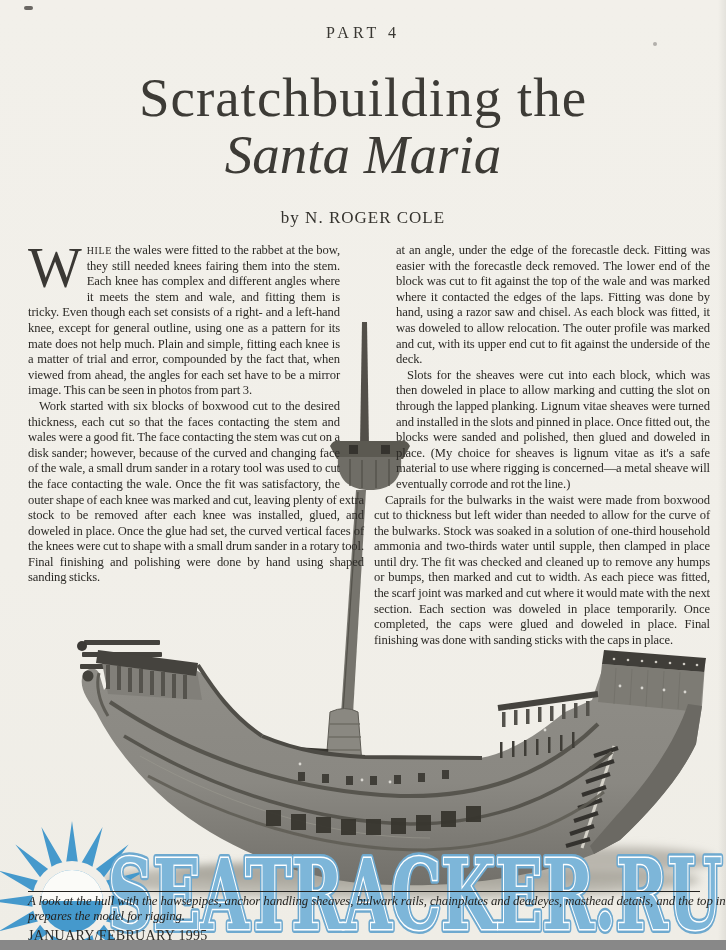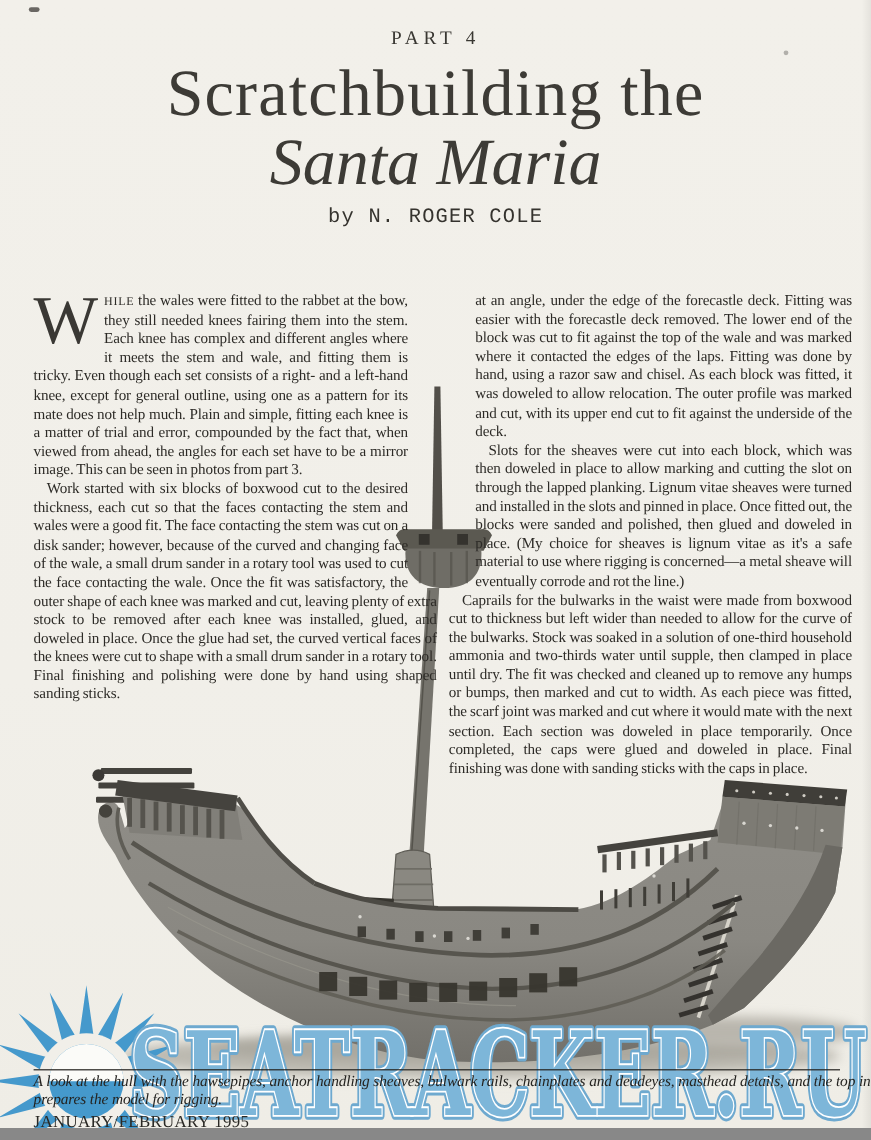--- a/index.html
+++ b/index.html
@@ -10,23 +10,23 @@
   }
   .page::after{ content:""; position:absolute; top:0; right:0; width:8px; height:100%;
     background:linear-gradient(90deg, rgba(0,0,0,0) 0%, rgba(0,0,0,0.06) 100%); pointer-events:none;}
   .speck{ position:absolute; background:#3c3a36; border-radius:2px; opacity:.75;}
   .speck.s1{ left:24px; top:6px; width:9px; height:4px;}
   .speck.s2{ left:653px; top:42px; width:4px; height:4px; opacity:.35;}
 
   
   .header{ position:absolute; top:0; left:0; width:726px; text-align:center; z-index:2;}
   .part{ margin-top:24px; font-size:16px; letter-spacing:4px; color:#393732;}
-  .title1{ margin-top:8px; font-size:55px; line-height:56px; letter-spacing:1px; color:#3d3b36; white-space:nowrap;}
+  .title1{ margin-top:28px; font-size:55px; line-height:56px; letter-spacing:1px; color:#3d3b36; white-space:nowrap;}
   .title2{ font-style:italic; font-size:55px; line-height:58px; color:#3d3b36; white-space:nowrap;}
-  .byline{ margin-top:8px; font-size:17px; letter-spacing:1px; color:#35332e;font-family:Liberation Mono, monospace;}
+  .byline{ margin-top:24px; font-size:17px; letter-spacing:1px; color:#35332e;}
 
   
   .columns{ position:absolute; top:243px; left:28px; width:682px; display:flex; gap:10px; z-index:3;}
   .col{ width:336px; font-size:12.6px; line-height:15.6px; text-align:justify;
         letter-spacing:-0.1px; word-spacing:-0.5px; color:#2c2a26;}
   .col p{ margin:0; text-indent:11px;}
   .col p.noindent{ text-indent:0;}
   .dropcap{ float:left; font-size:57px; line-height:46px; padding:2px 5px 0 0; color:#3a3834;}
   .leadin{ font-size:10px; letter-spacing:0.6px;}
   .spacer-r{ float:right; width:24px; height:64px; margin-top:176px;}

